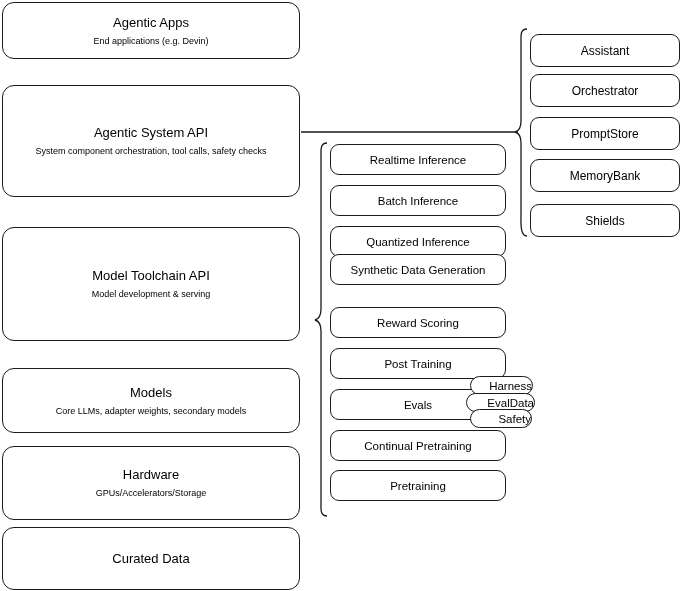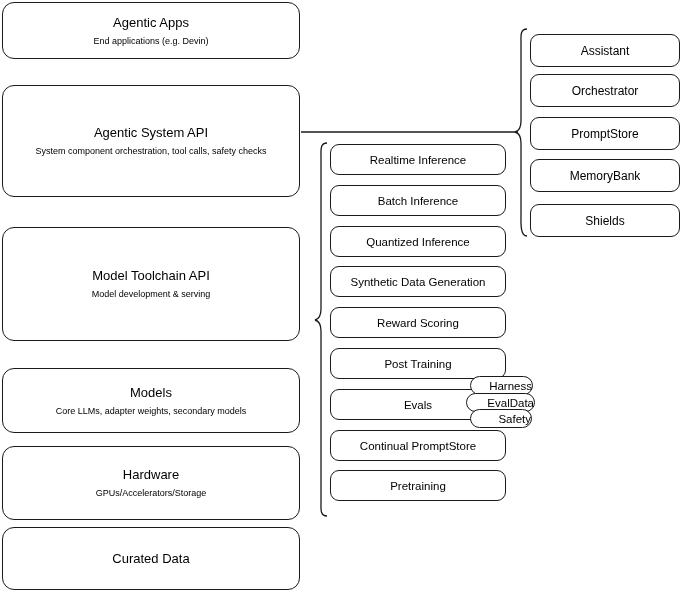--- a/index.html
+++ b/index.html
@@ -140,34 +140,34 @@
 
 <div class="box mid" style="top:144px;">
   <span>Realtime Inference</span>
 </div>
 <div class="box mid" style="top:185px;">
   <span>Batch Inference</span>
 </div>
 <div class="box mid" style="top:226px;">
   <span>Quantized Inference</span>
 </div>
-<div class="box mid" style="top:266px;">
+<div class="box mid" style="top:254px;">
   <span>Synthetic Data Generation</span>
 </div>
 <div class="box mid" style="top:307px;">
   <span>Reward Scoring</span>
 </div>
 <div class="box mid" style="top:348px;">
   <span>Post Training</span>
 </div>
 <div class="box mid" style="top:389px;">
   <span>Evals</span>
 </div>
 <div class="box mid" style="top:430px;">
-  <span>Continual PromptStore</span>
+  <span>Continual Pretraining</span>
 </div>
 <div class="box mid" style="top:470px;">
   <span>Pretraining</span>
 </div>
 
 <div class="pill" style="left:470px;top:376px;width:63px;">
   <span>Harness</span>
 </div>
 <div class="pill" style="left:466px;top:393px;width:69px;">
   <span>EvalData</span>

